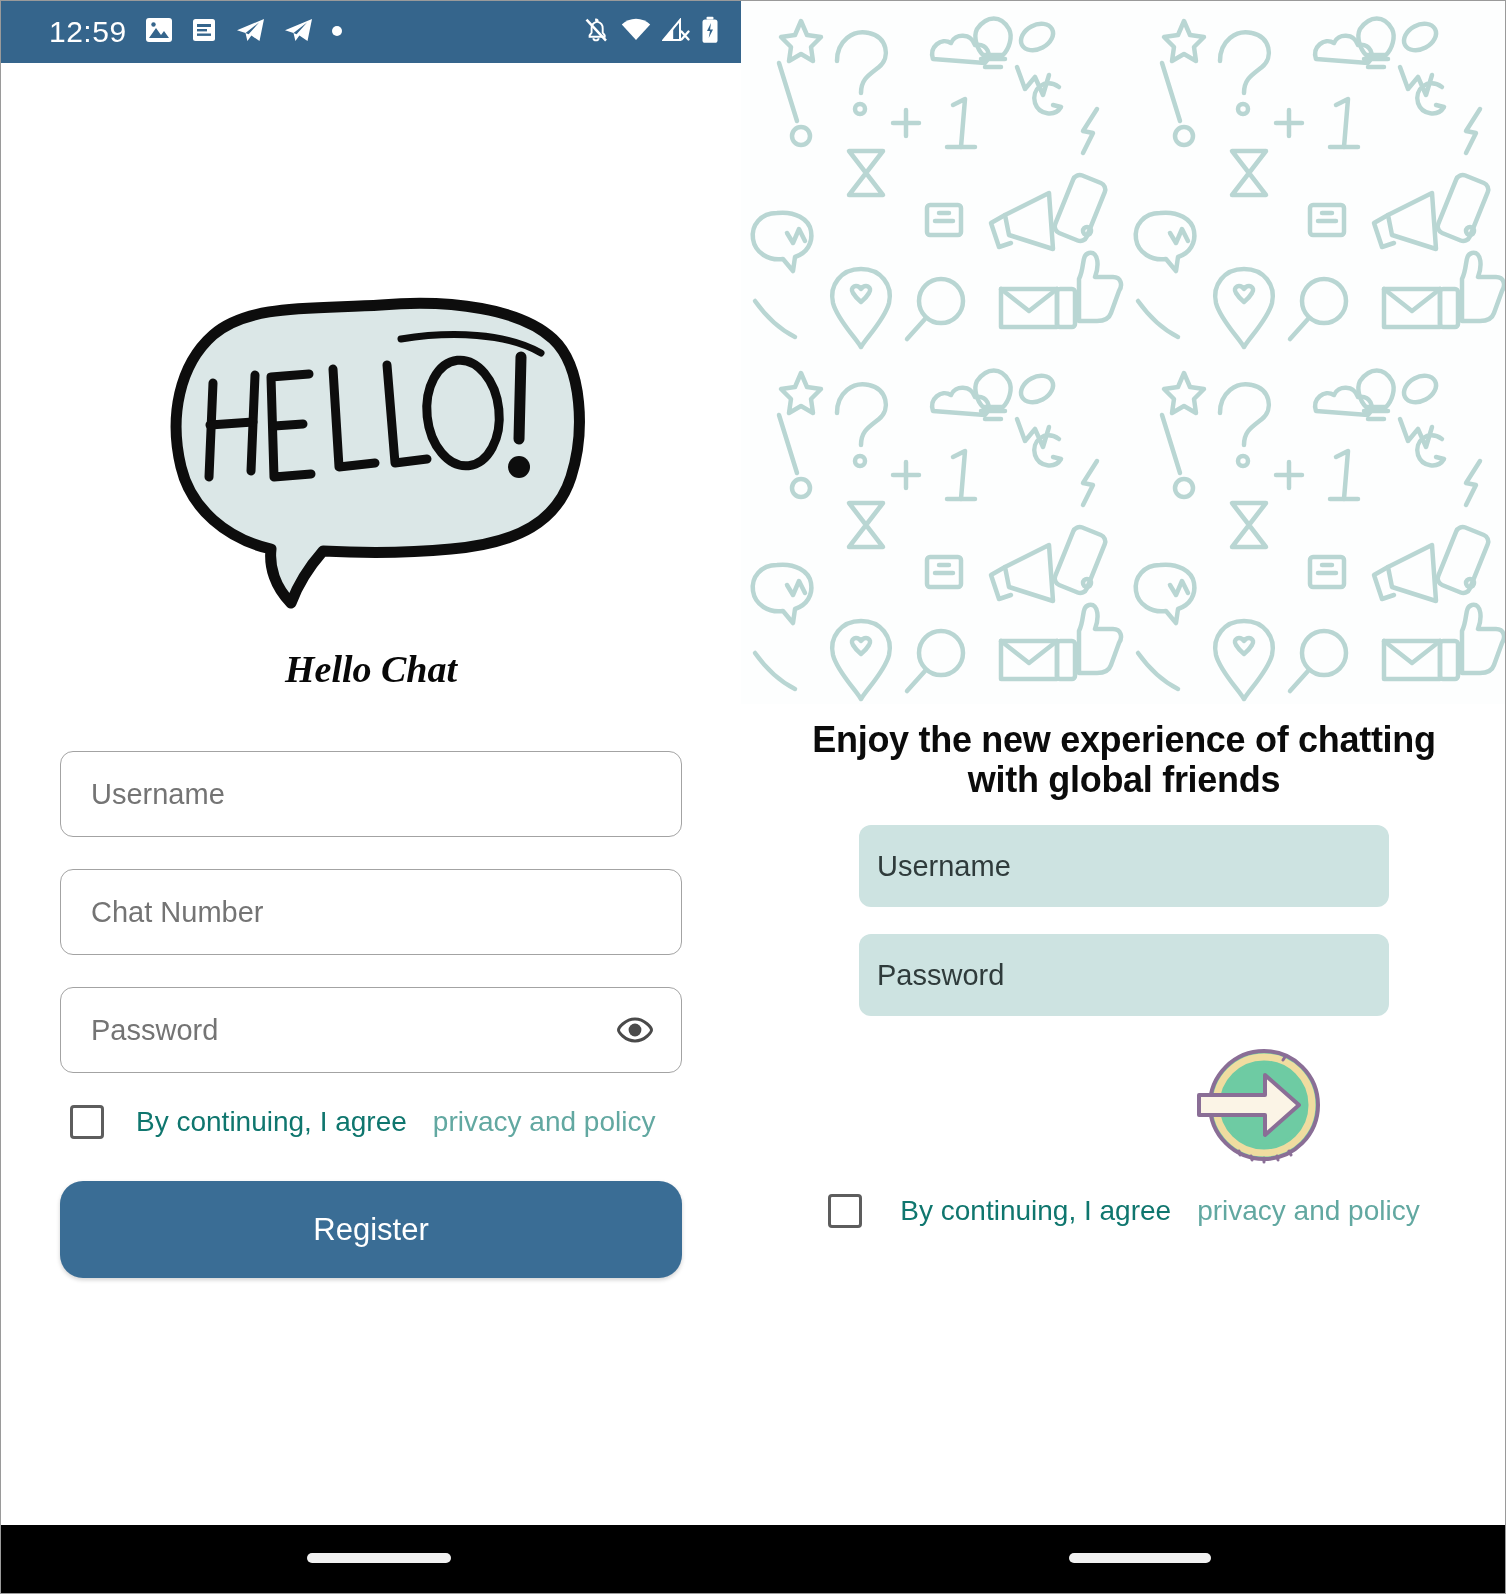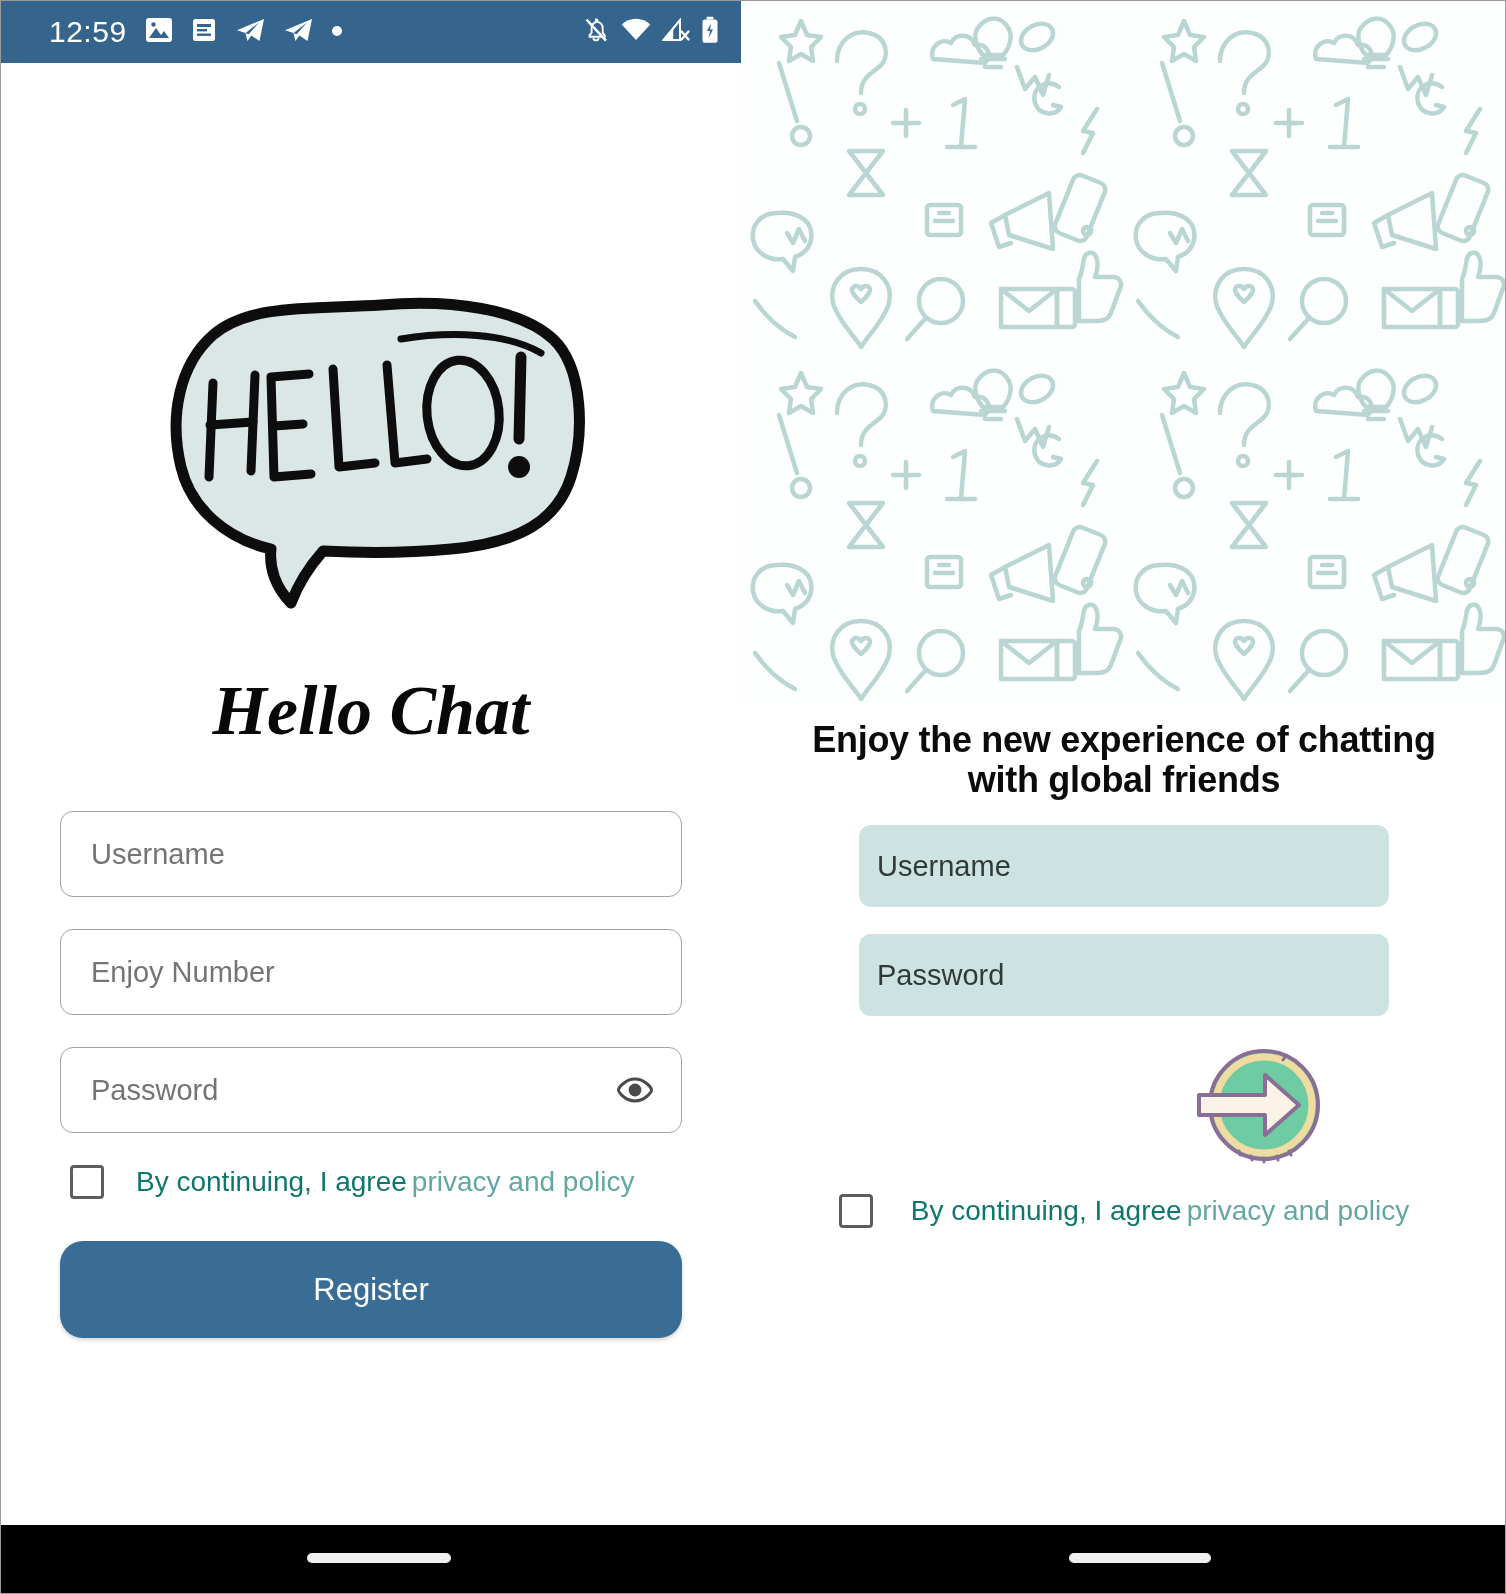--- a/index.html
+++ b/index.html
@@ -57,26 +57,26 @@
   }
   .sb-icon { display: block; }
 
   
   #logo-wrap {
     margin-top: 228px;
     display: flex;
     justify-content: center;
   }
   #app-title {
-    margin-top: 50px;
+    margin-top: 26px;
     text-align: center;
     font-family: "Liberation Serif", serif;
     font-style: italic;
     font-weight: bold;
-    font-size: 70px;
+    font-size: 38px;
     color: #080808;
     letter-spacing: 0px;
   }
 
   
   #left-form {
     margin-top: 60px;
     padding: 0 59px;
   }
   .lf-field {
@@ -122,21 +122,21 @@
   .agree-txt {
     font-size: 28px;
     color: #0f766e;
     margin-left: 32px;
     line-height: 1;
     white-space: nowrap;
   }
   .agree-link {
     font-size: 28px;
     color: #62a8a1;
-    margin-left: 5px;
+    margin-left: 26px;
     line-height: 1;
     white-space: nowrap;
     cursor: pointer;
   }
   #register-btn {
     margin: 42px 59px 0 59px;
     height: 97px;
     background: #3a6d95;
     border: none;
     border-radius: 23px;
@@ -343,21 +343,21 @@
 
     <div id="app-title">Hello Chat</div>
 
     <div id="left-form">
 
       <div class="lf-field">
         <span class="ph">Username</span>
       </div>
 
       <div class="lf-field">
-        <span class="ph">Enjoy Number</span>
+        <span class="ph">Chat Number</span>
       </div>
 
       <div class="lf-field">
         <span class="ph">Password</span>
         <span id="eye-btn">
           <svg width="36" height="26" viewBox="0 0 36 26">
               <path d="M18 2 C28 2 34.5 11 34.5 13 C34.5 15 28 24 18 24 C8 24 1.5 15 1.5 13 C1.5 11 8 2 18 2 Z" fill="none" stroke="#4a4a4a" stroke-width="3"></path>
               <circle cx="18" cy="13" r="6.4" fill="#4a4a4a"></circle>
             </svg>
         </span>

